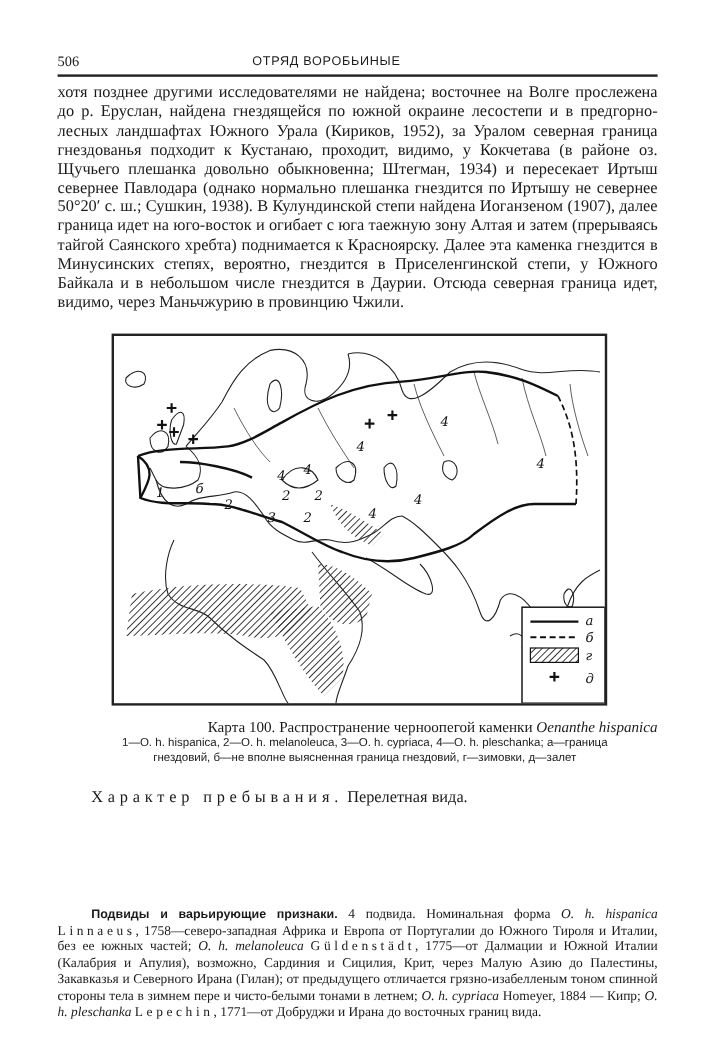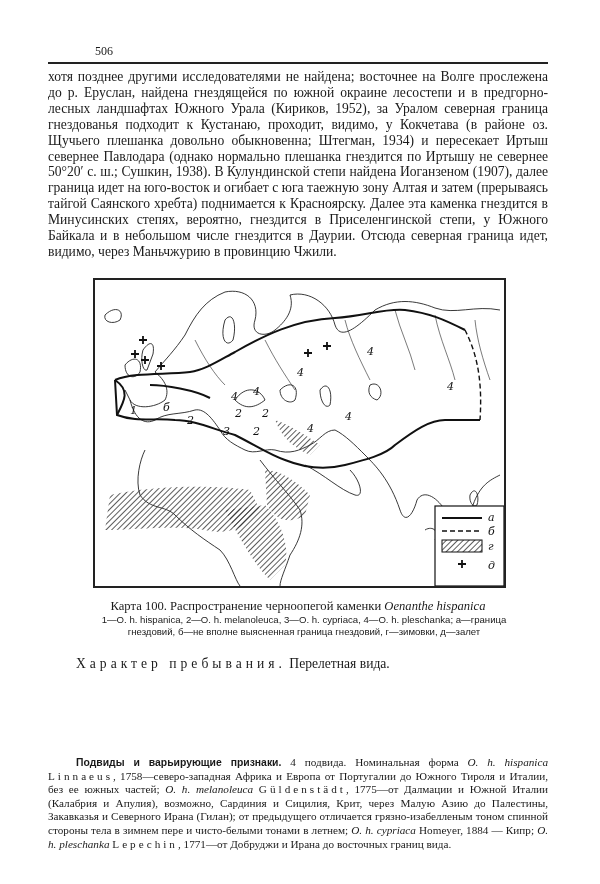--- a/index.html
+++ b/index.html
@@ -1,39 +1,40 @@
 <!DOCTYPE html>
 <html><head>
 <meta charset="utf-8">
 <style>
   html,body{margin:0;padding:0;background:#fff;}
   body{width:600px;height:884px;position:relative;overflow:hidden;color:#1a1a1a;font-family:"Liberation Serif","DejaVu Serif",serif;}
-  .hdr{position:absolute;left:48px;top:44px;width:428px;height:16px;margin-left:47px;}
+  .hdr{position:absolute;left:48px;top:44px;width:428px;height:16px;}
   .pnum{position:absolute;left:0;top:0;font-size:12px;}
   .run{position:absolute;left:0;right:-20px;top:1px;text-align:center;font-size:10.5px;letter-spacing:0.6px;font-family:"Liberation Sans",sans-serif;}
   .rule{position:absolute;left:48px;top:62px;width:500px;height:2px;background:#222;}
   .para{position:absolute;left:48px;width:500px;font-size:13.6px;line-height:15.9px;text-align:justify;font-family:Liberation Serif, serif;}
   .p1{top:69px;}
   .map{position:absolute;left:93px;top:278px;width:413px;height:310px;border:2px solid #222;box-sizing:border-box;background:#fff;}
   .map svg{position:absolute;left:0;top:0;}
-  .cap{position:absolute;left:48px;width:500px;text-align:center;}
+  .cap{position:absolute;left:48px;width:500px;text-align:right;}
   .cap1{top:599px;font-size:12.6px;}
   .cap2{top:614px;font-size:9.6px;line-height:12px;text-align:center;left:94px;width:420px;font-family:"Liberation Sans",sans-serif;}
   .p2{top:656px;}
   .spaced{letter-spacing:4px;}
   .sub{position:absolute;left:48px;top:756px;width:500px;font-size:11.2px;line-height:13.6px;text-align:justify;}
   .ind{text-indent:28px;}
   .b{font-weight:bold;font-family:"Liberation Sans",sans-serif;font-size:10.4px;}
   i{font-style:italic;}
 </style>
 </head>
 <body>
 
 <div class="hdr">
   <span class="pnum">506</span>
+  <span class="run">ОТРЯД ВОРОБЬИНЫЕ</span>
 </div>
 <div class="rule"></div>
 
 <p class="para p1 ind" style="margin:0;text-indent:0">хотя позднее другими исследователями не найдена; восточнее на Волге прослежена до р. Еруслан, найдена гнездящейся по южной окраине лесостепи и в предгорно-лесных ландшафтах Южного Урала (Кириков, 1952), за Уралом северная граница гнездованья подходит к Кустанаю, проходит, видимо, у Кокчетава (в районе оз. Щучьего плешанка довольно обыкновенна; Штегман, 1934) и пересекает Иртыш севернее Павлодара (однако нормально плешанка гнездится по Иртышу не севернее 50°20′ с. ш.; Сушкин, 1938). В Кулундинской степи найдена Иоганзеном (1907), далее граница идет на юго-восток и огибает с юга таежную зону Алтая и затем (прерываясь тайгой Саянского хребта) поднимается к Красноярску. Далее эта каменка гнездится в Минусинских степях, вероятно, гнездится в Приселенгинской степи, у Южного Байкала и в небольшом числе гнездится в Даурии. Отсюда северная граница идет, видимо, через Маньчжурию в провинцию Чжили.</p>
 
 <div class="map">
   <svg width="409" height="306" viewBox="0 0 409 306">
     <defs>
       <pattern id="hatch" width="4" height="4" patternUnits="userSpaceOnUse" patternTransform="rotate(45)">
         <line x1="0" y1="0" x2="0" y2="4" stroke="#333" stroke-width="1.6"></line>

